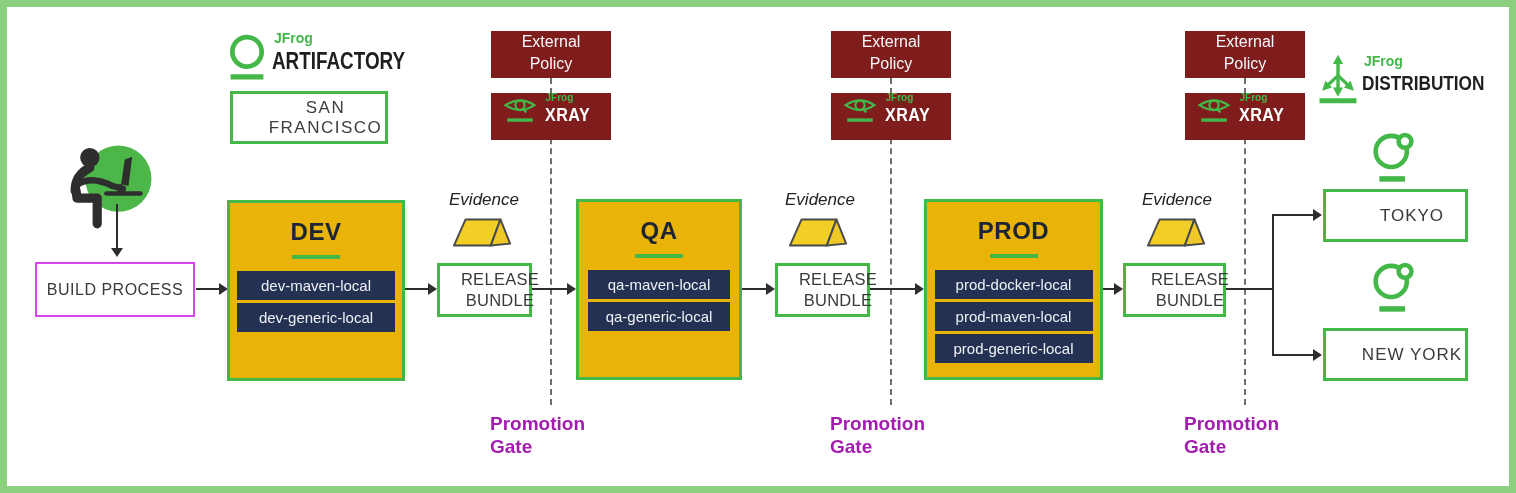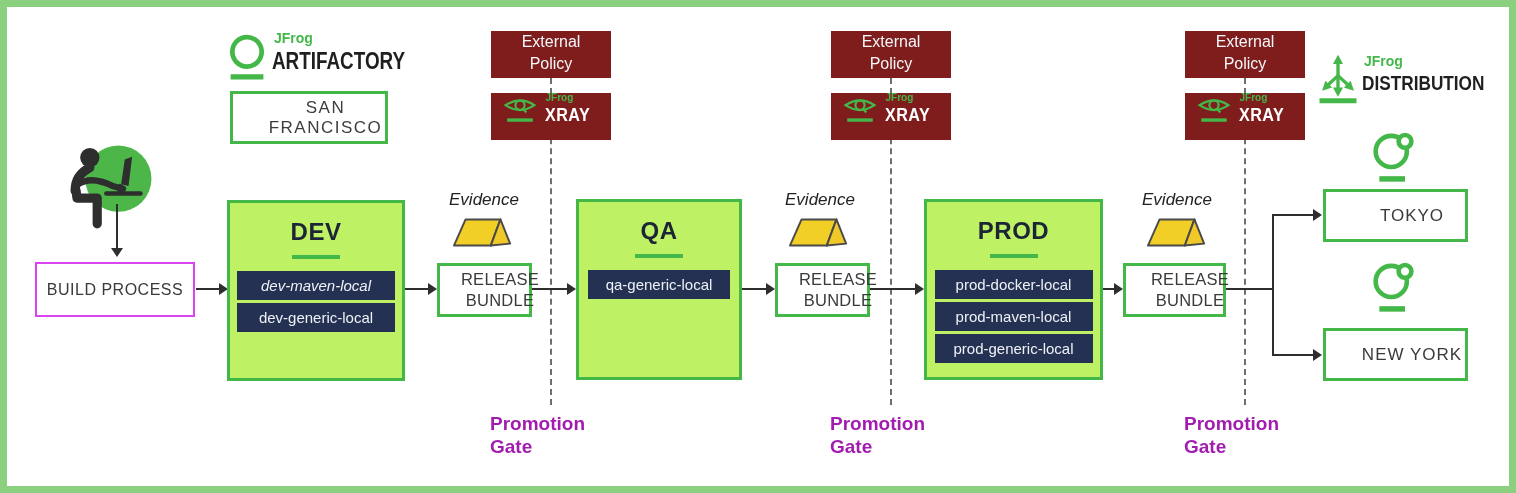--- a/index.html
+++ b/index.html
@@ -13,21 +13,21 @@
   
   .gbox{border:3px solid #44b749;background:#fff;display:flex;align-items:center;justify-content:center;text-align:center;z-index:5;padding-left:33px;}
   .site-label{font-size:17px;color:#3d3d3d;letter-spacing:1.5px;}
   .edge-label{font-size:17px;color:#3a3a3a;letter-spacing:1px;}
 
   
   .bp{border:2px solid #d946ef;background:#fff;display:flex;align-items:center;justify-content:center;
       font-size:16px;color:#3a3a3a;letter-spacing:.5px;z-index:5;}
 
   
-  .stage{border:3px solid #44b749;background:#bef264;display:flex;flex-direction:column;align-items:center;z-index:5;}
+  .stage{border:3px solid #44b749;background:#eab308;display:flex;flex-direction:column;align-items:center;z-index:5;}
   .stage-title{font-size:24px;font-weight:800;color:#1c2535;margin-top:15px;letter-spacing:.5px;}
   .stage-rule{width:48px;height:4px;background:#44b749;margin:9px 0 12px 0;}
   .repo{height:29px;margin-bottom:3px;background:#243152;color:#eef1f6;font-size:15px;
         display:flex;align-items:center;justify-content:center;}
 
   
   .rb{border:3px solid #44b749;background:#fff;display:flex;align-items:center;justify-content:center;
       text-align:center;font-size:16.5px;color:#3a3a3a;line-height:1.3;letter-spacing:.3px;z-index:5;padding-left:31px;}
 
   
@@ -90,27 +90,28 @@
   <div class="vline" style="left:116px;top:204px;height:44px;"></div>
   <div class="arr-d" style="left:111px;top:248px;"></div>
 
   <div class="abs bp" style="left:35px;top:262px;width:160px;height:55px;">
     <span>BUILD PROCESS</span>
   </div>
 
   <div class="abs stage" style="left:227px;top:200px;width:178px;height:181px;">
     <div class="stage-title">DEV</div>
     <div class="stage-rule"></div>
-    <div class="repo" style="width:158px;font-style:italic;">dev-maven-local</div>
+    <div class="repo" style="width:158px;">dev-maven-local</div>
     <div class="repo" style="width:158px;">dev-generic-local</div>
   </div>
 
   <div class="abs stage" style="left:576px;top:199px;width:166px;height:181px;">
     <div class="stage-title">QA</div>
     <div class="stage-rule"></div>
+    <div class="repo" style="width:142px;">qa-maven-local</div>
     <div class="repo" style="width:142px;">qa-generic-local</div>
   </div>
 
   <div class="abs stage" style="left:924px;top:199px;width:179px;height:181px;">
     <div class="stage-title">PROD</div>
     <div class="stage-rule"></div>
     <div class="repo" style="width:158px;">prod-docker-local</div>
     <div class="repo" style="width:158px;">prod-maven-local</div>
     <div class="repo" style="width:158px;">prod-generic-local</div>
   </div>

